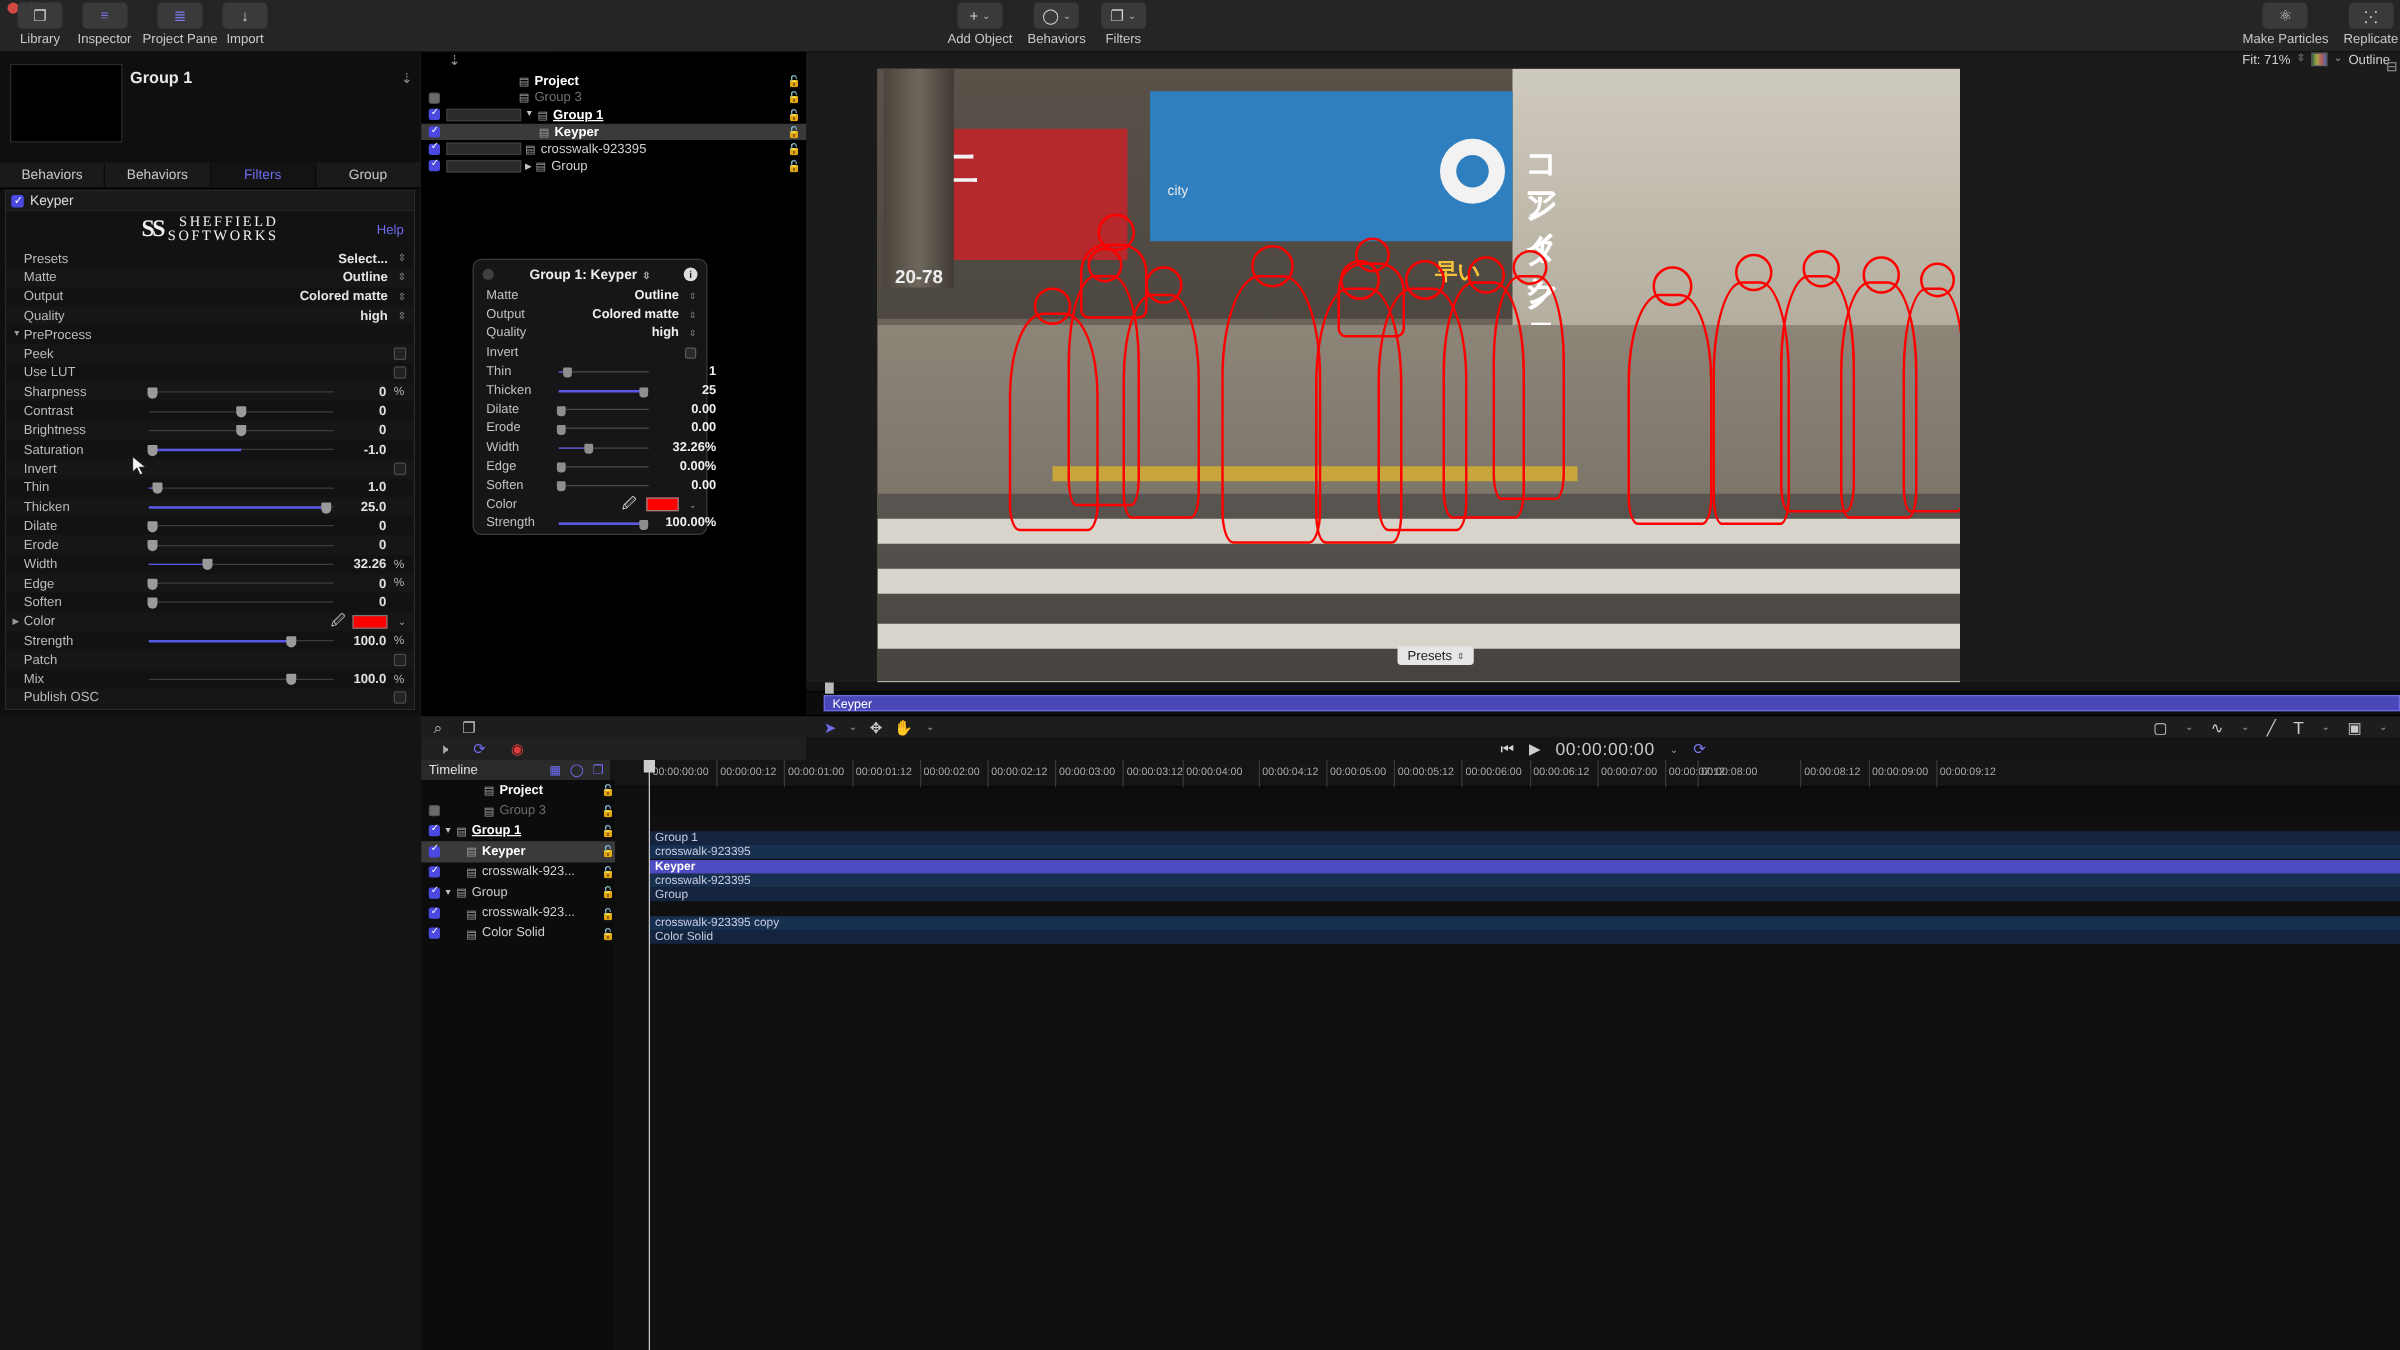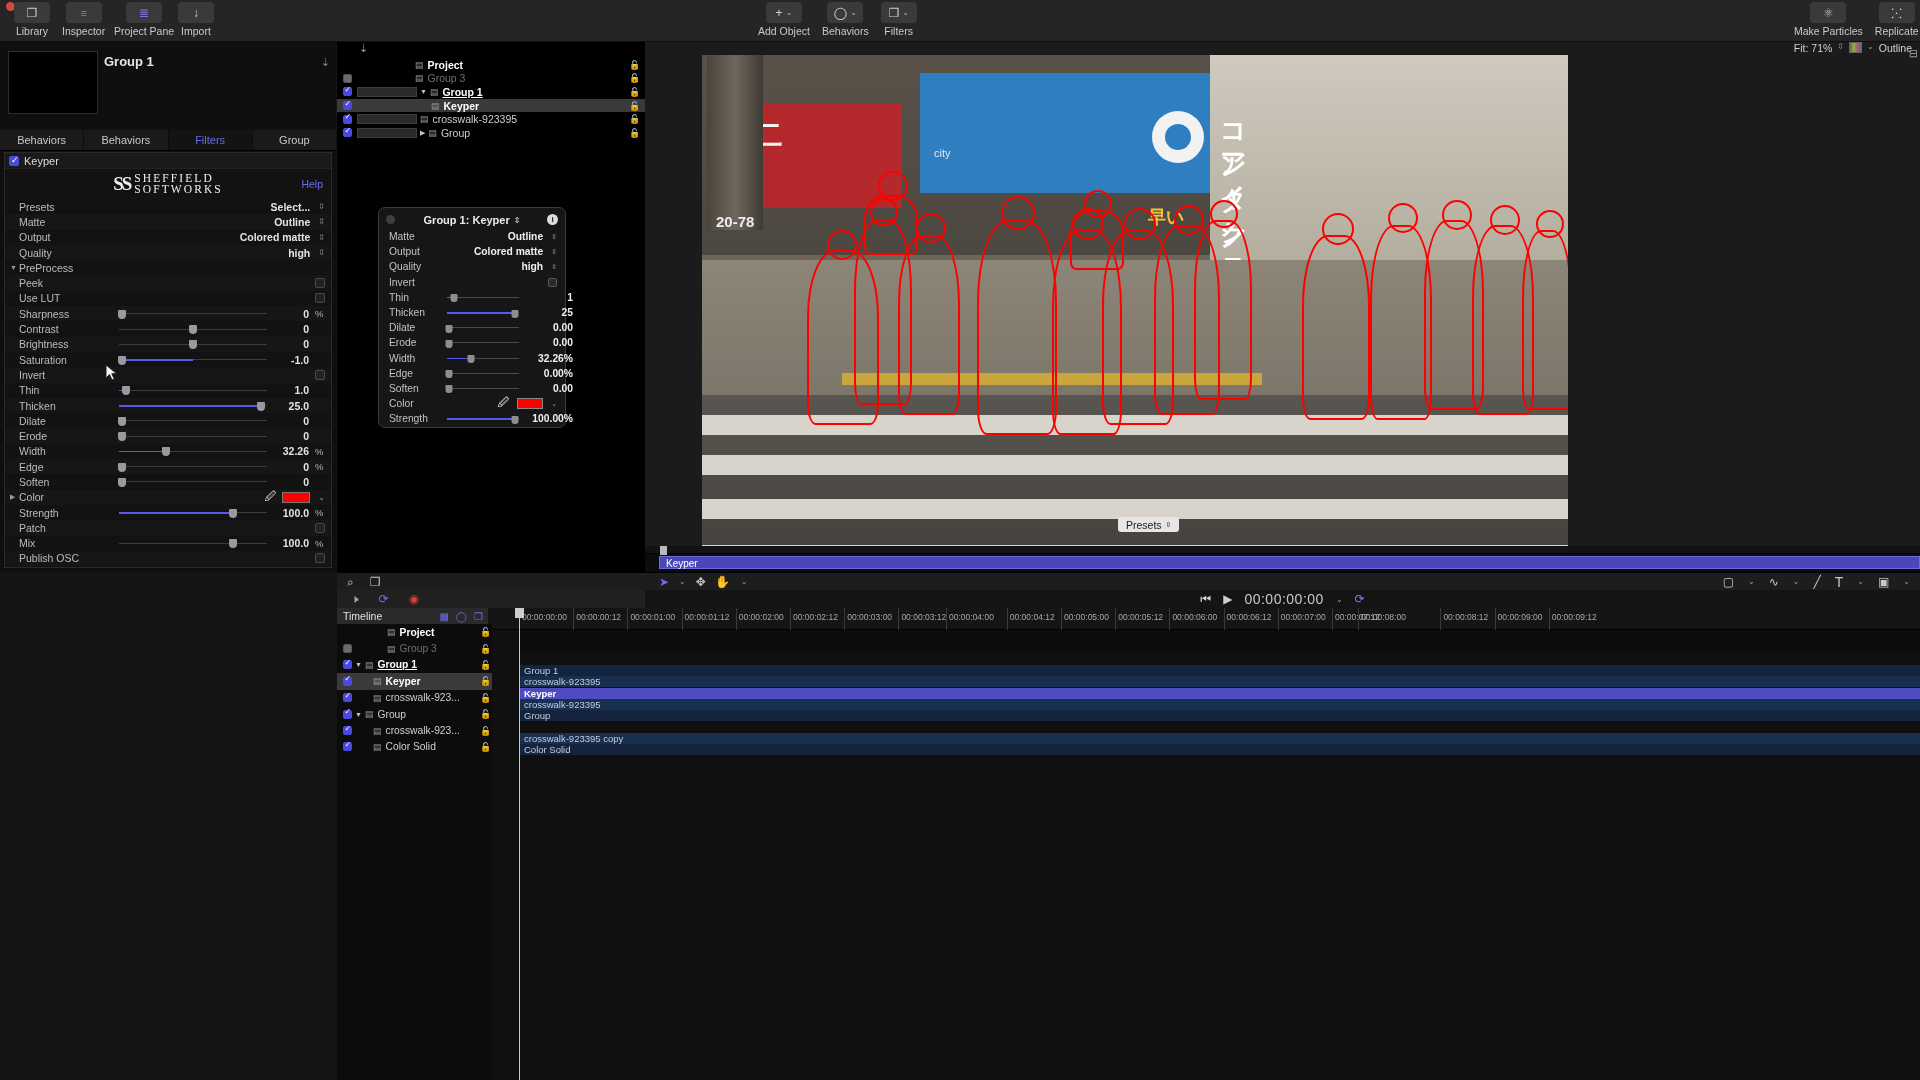--- a/index.html
+++ b/index.html
@@ -361,21 +361,21 @@
     <div class="filterbox">
       <div class="filter-hdr">
         <span class="chk on"></span>
         <span class="filter-name">Keyper</span>
       </div>
 
       <div class="brandbar">
         <div class="brand">
           <span class="brand-mark">SS</span>
           <span style="display:inline-block;">
-            <span class="brand-txt" style="display:block;">SHEFFIELD</span>
+            <span class="brand-txt" style="display:block;text-align:right;">SHEFFIELD</span>
             <span class="brand-txt" style="display:block;">SOFTWORKS</span>
           </span>
         </div>
         <a class="help-link">Help</a>
       </div>
 
       <div id="insp-rows">
           <div class="row">
             <span class="rlabel">Presets</span>
             <span class="rctl">

